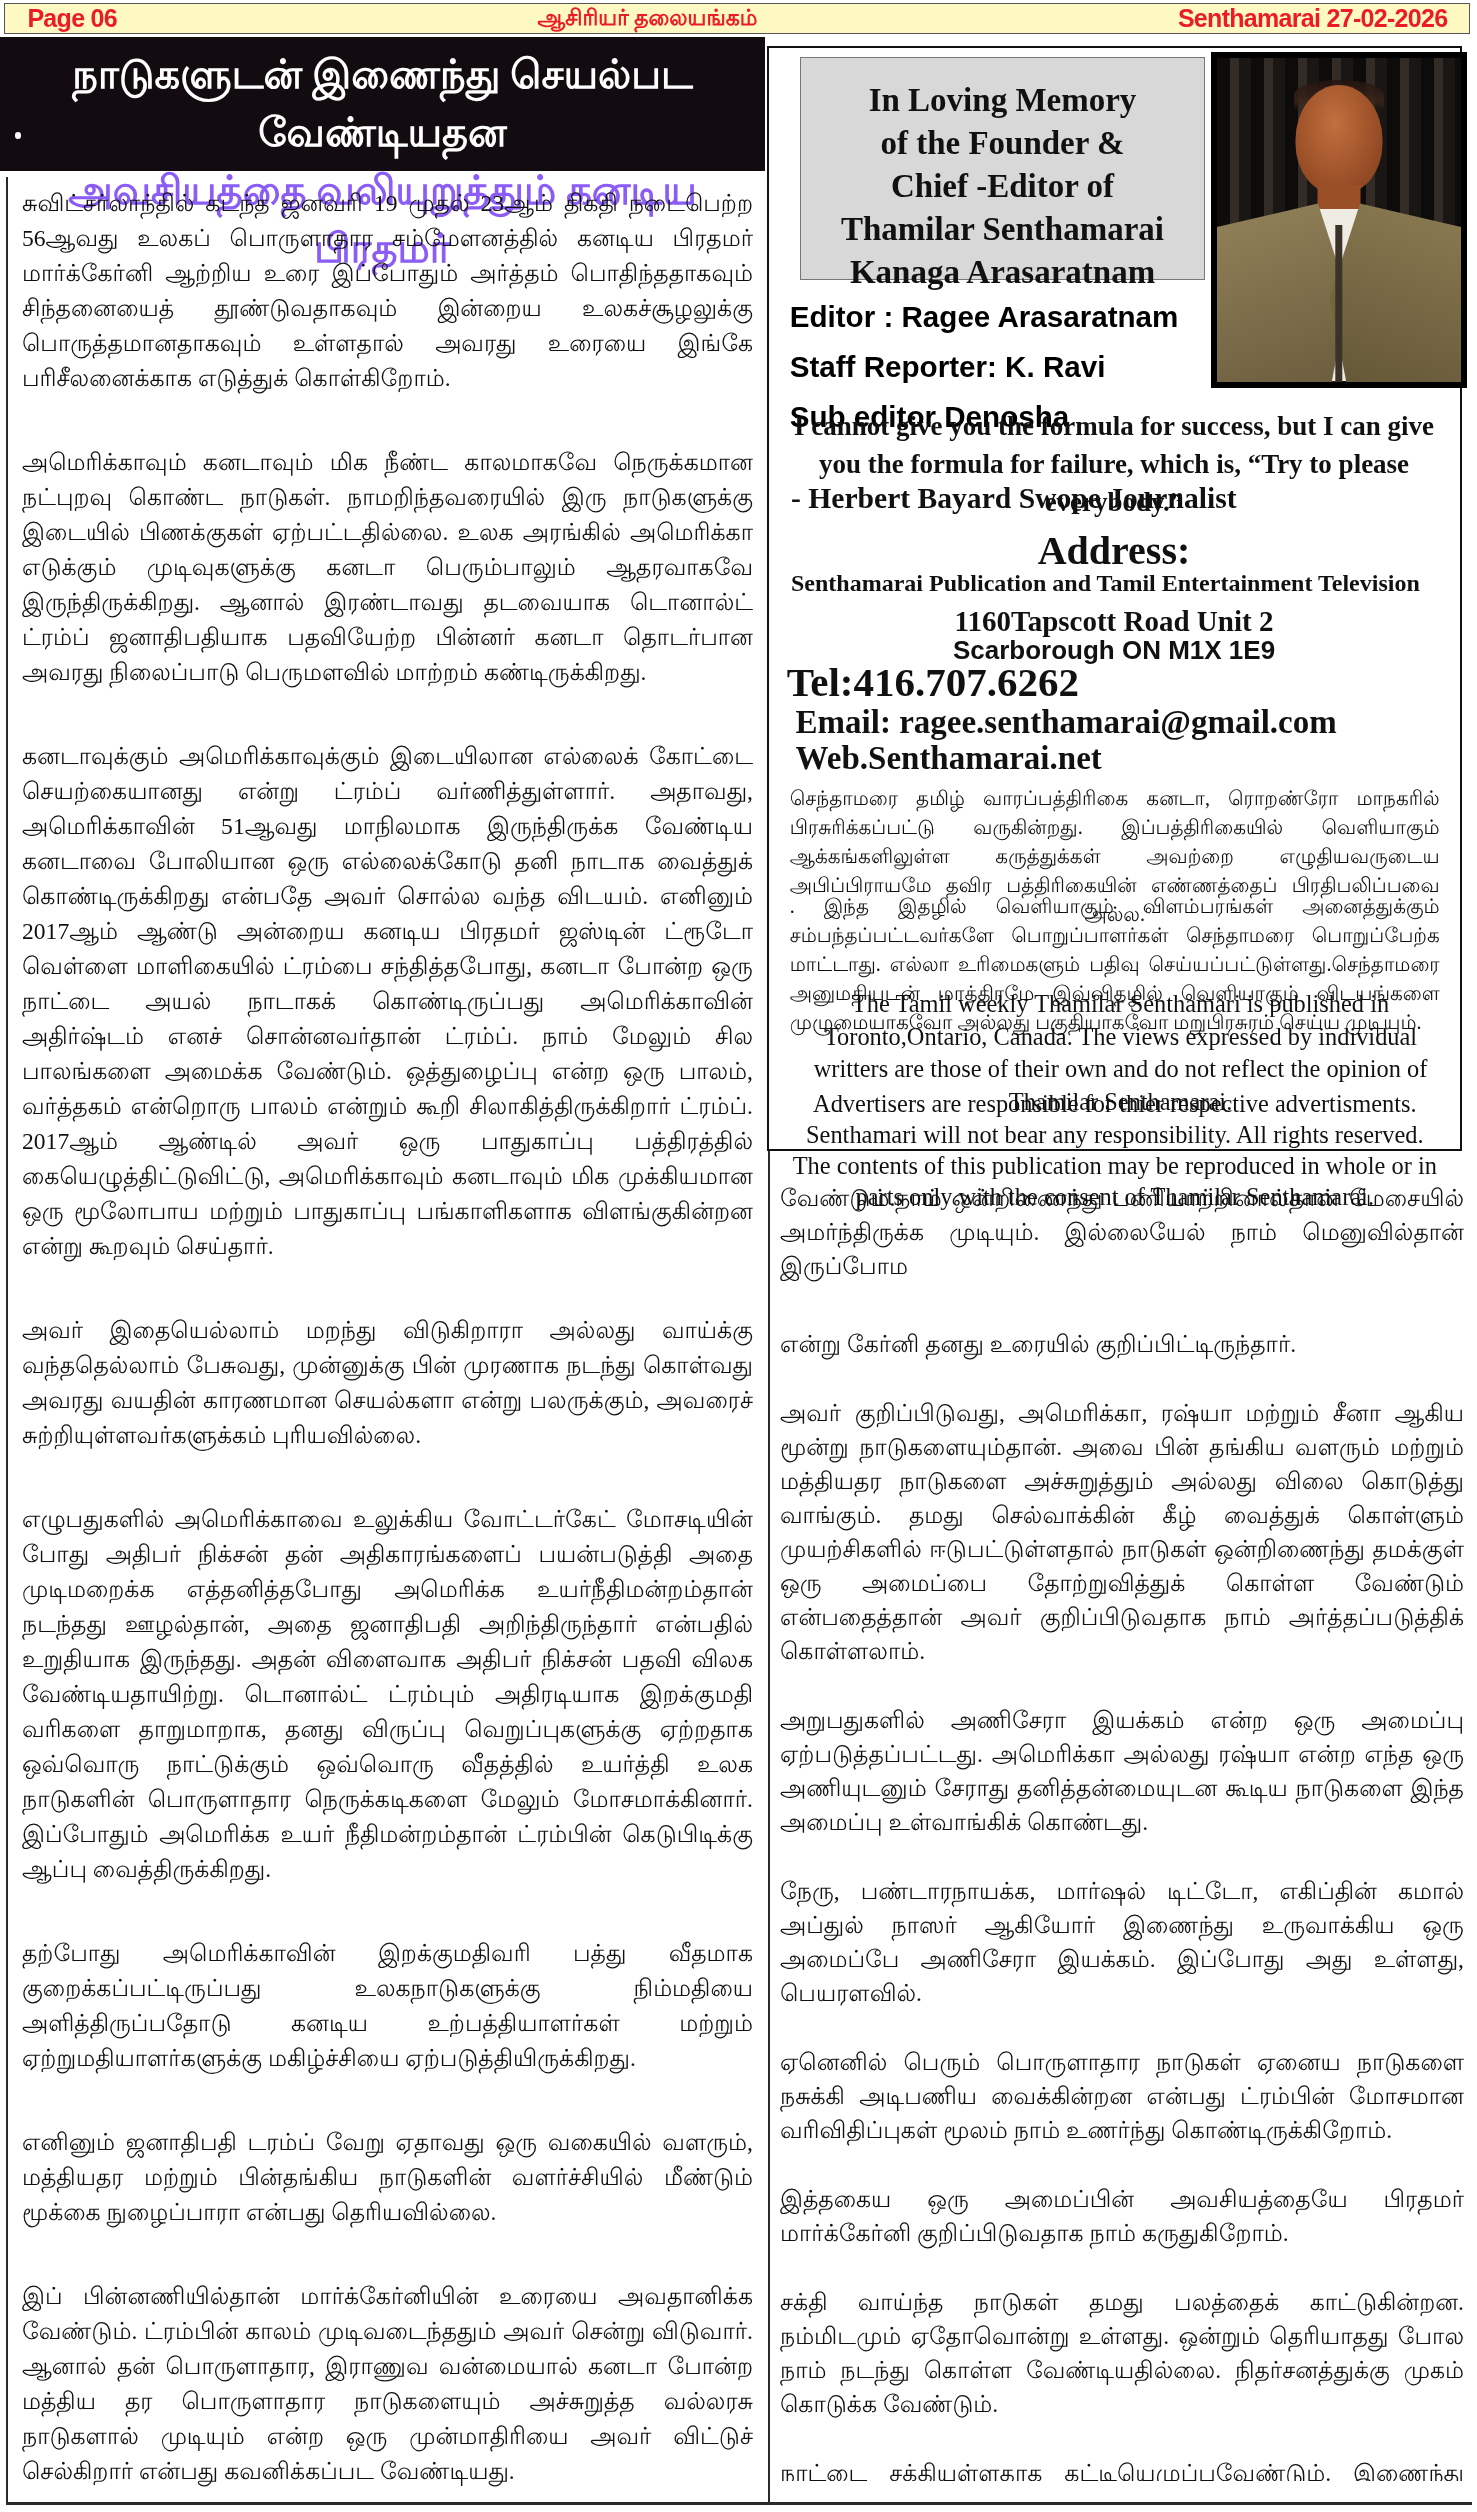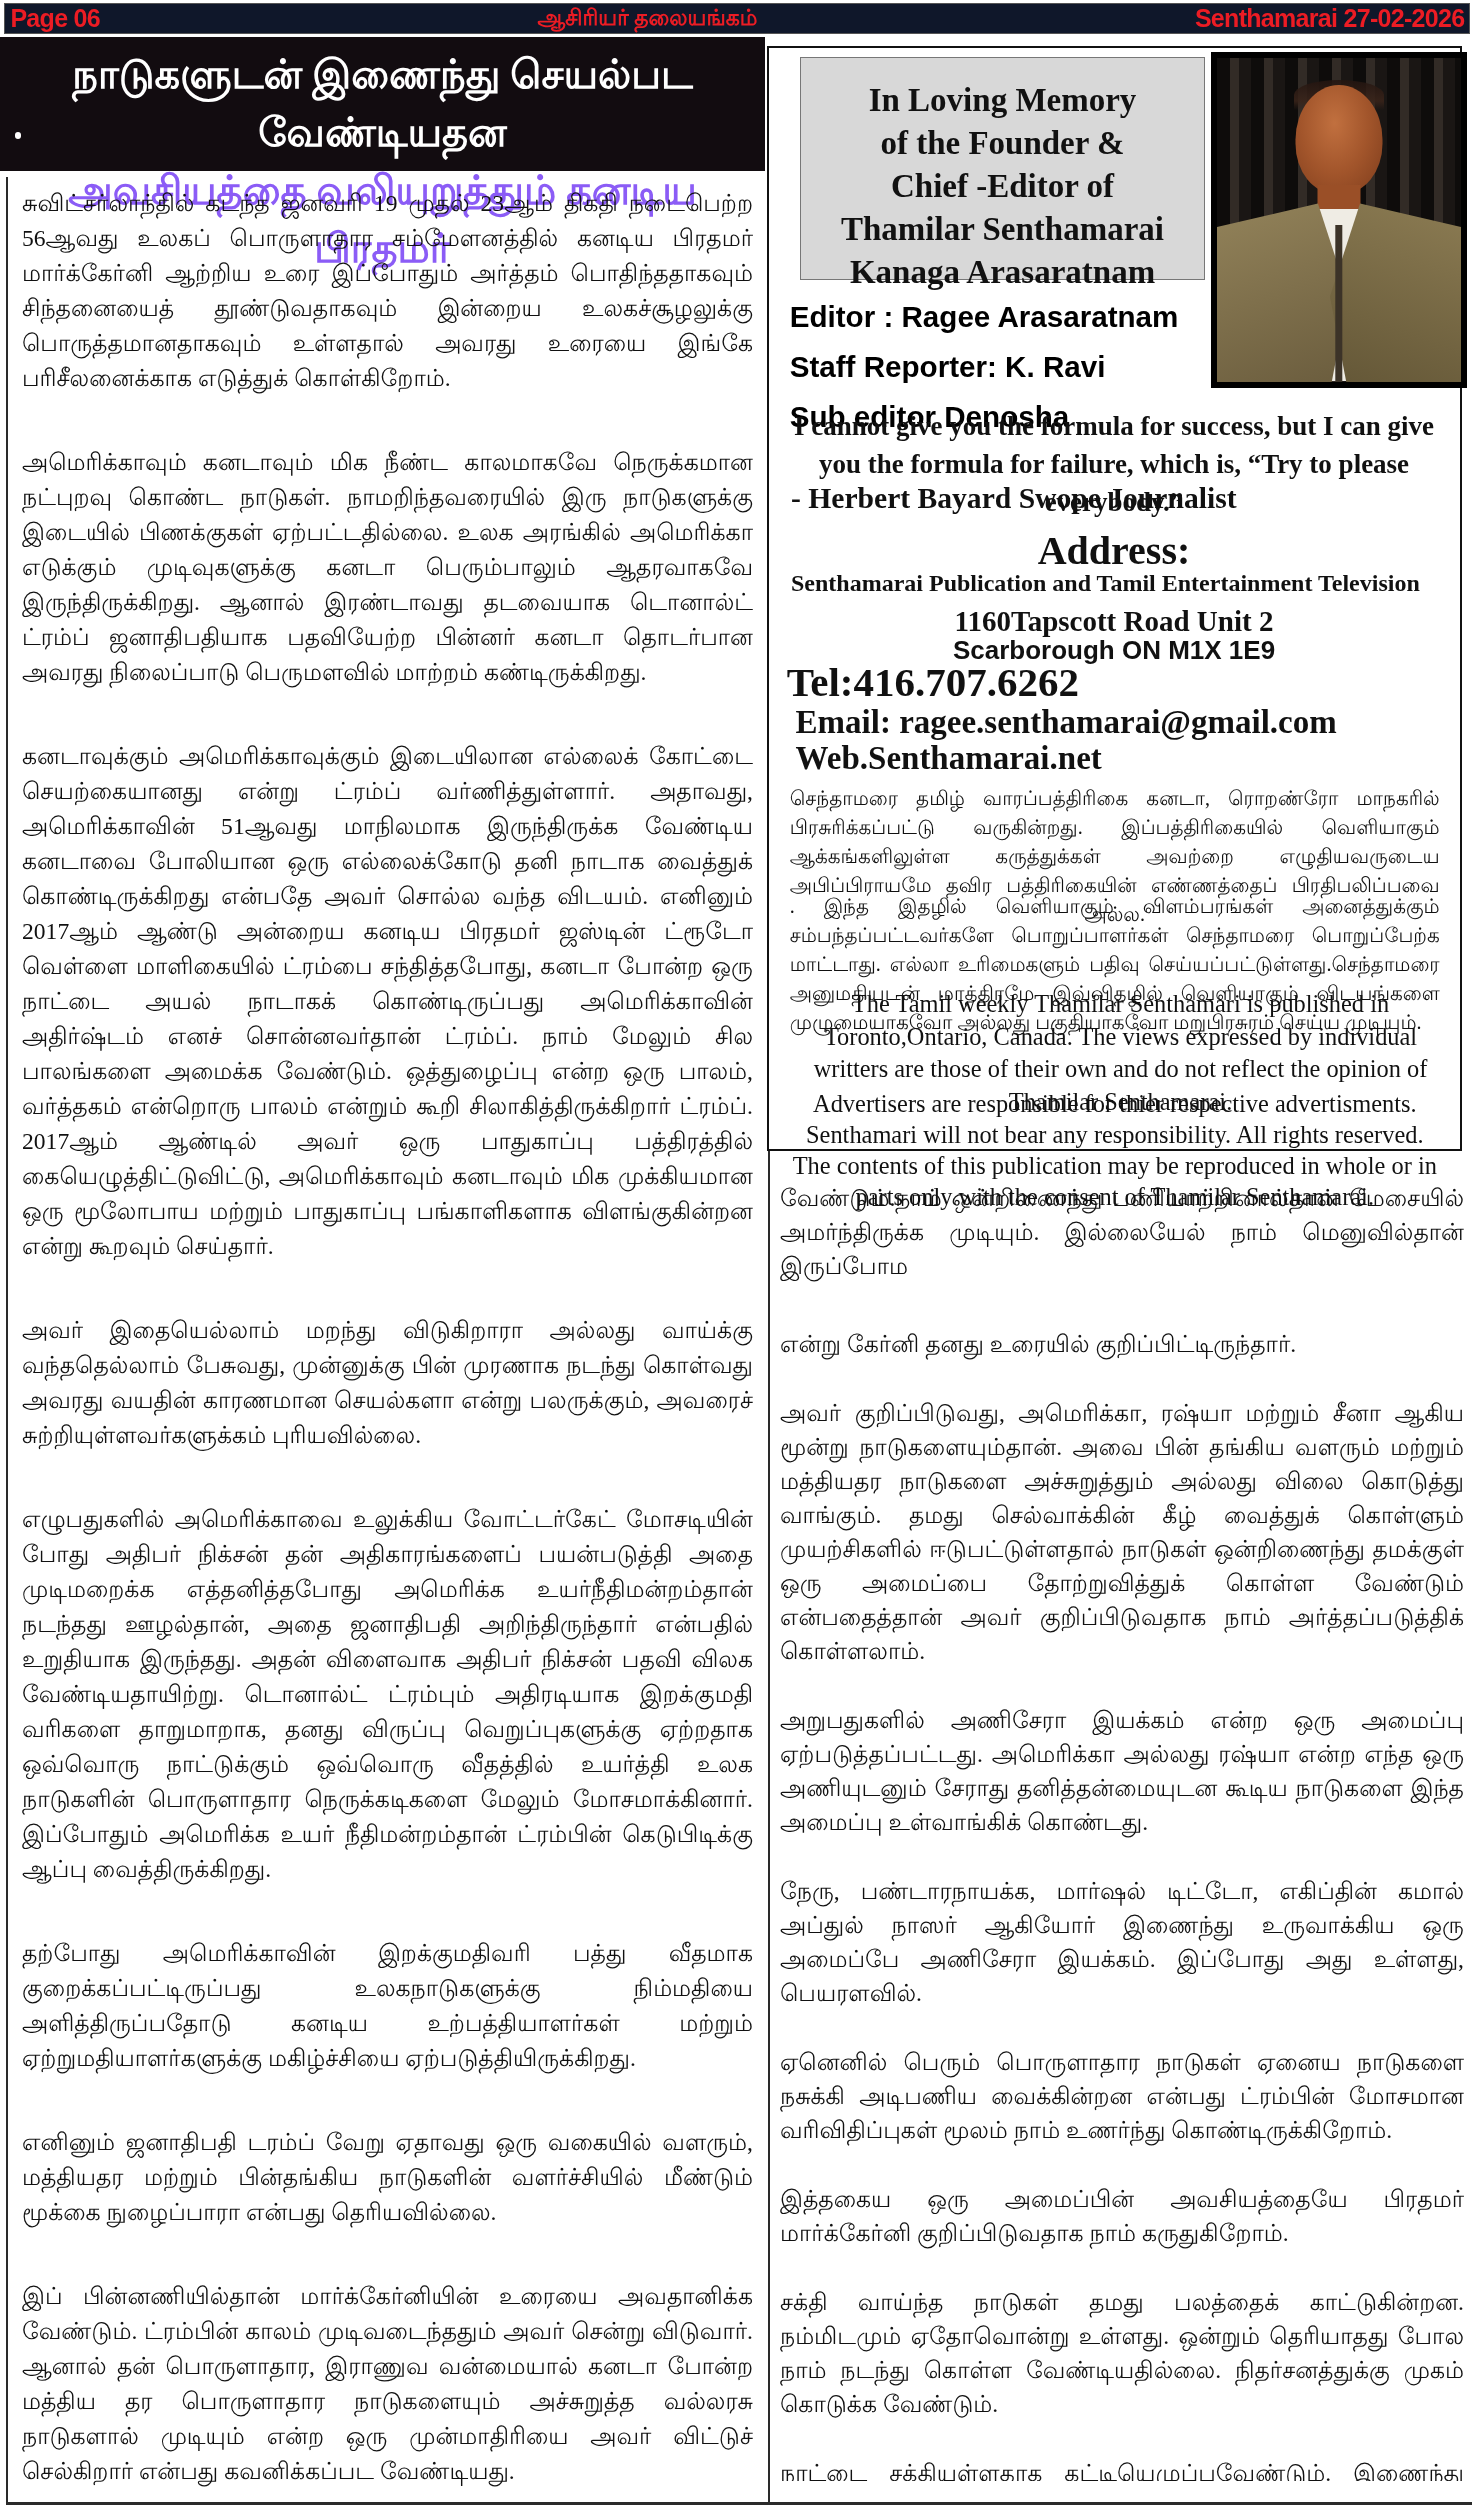--- a/index.html
+++ b/index.html
@@ -1,21 +1,21 @@
 <!DOCTYPE html>
 <html style="font-size:11.8px"><head>
 <meta charset="utf-8">
 <style>
   html,body{margin:0;padding:0;background:#888;}
   .page{position:relative;width:1478px;height:2512px;background:#ffffff;overflow:hidden;
         font-family:"Liberation Serif", serif;color:#111;}
   
   .header{position:absolute;left:4.4px;top:3px;width:1466px;height:31px;border:1.5px solid #555;
-          background:#0f172a;display:flex;align-items:center;justify-content:space-between;
-          padding:0 5px;box-sizing:border-box;}
+          background:#fef9c3;display:flex;align-items:center;justify-content:space-between;
+          padding:0 22px;box-sizing:border-box;}
   .header .h-left,.header .h-right{font-family:"Liberation Sans",sans-serif;font-weight:bold;
           font-size:25px;color:#ec1c24;letter-spacing:-0.7px;}
   .header .h-center{font-size:22px;font-weight:bold;color:#ec1c24;}
   
   .band{position:absolute;left:0;top:37px;width:765px;height:134px;background:#120c10;}
   .band .hl{position:relative;color:#fff;font-weight:bold;font-size:40px;line-height:58px;
             text-align:center;padding-top:8.9px;}
   .band .hl2{text-align:center;color:#8b5cf6;font-weight:bold;font-size:40px;line-height:58px;}
   .stray-dot{position:absolute;left:14.8px;top:95px;width:6.7px;height:6.7px;border-radius:50%;background:#fff;}
   

